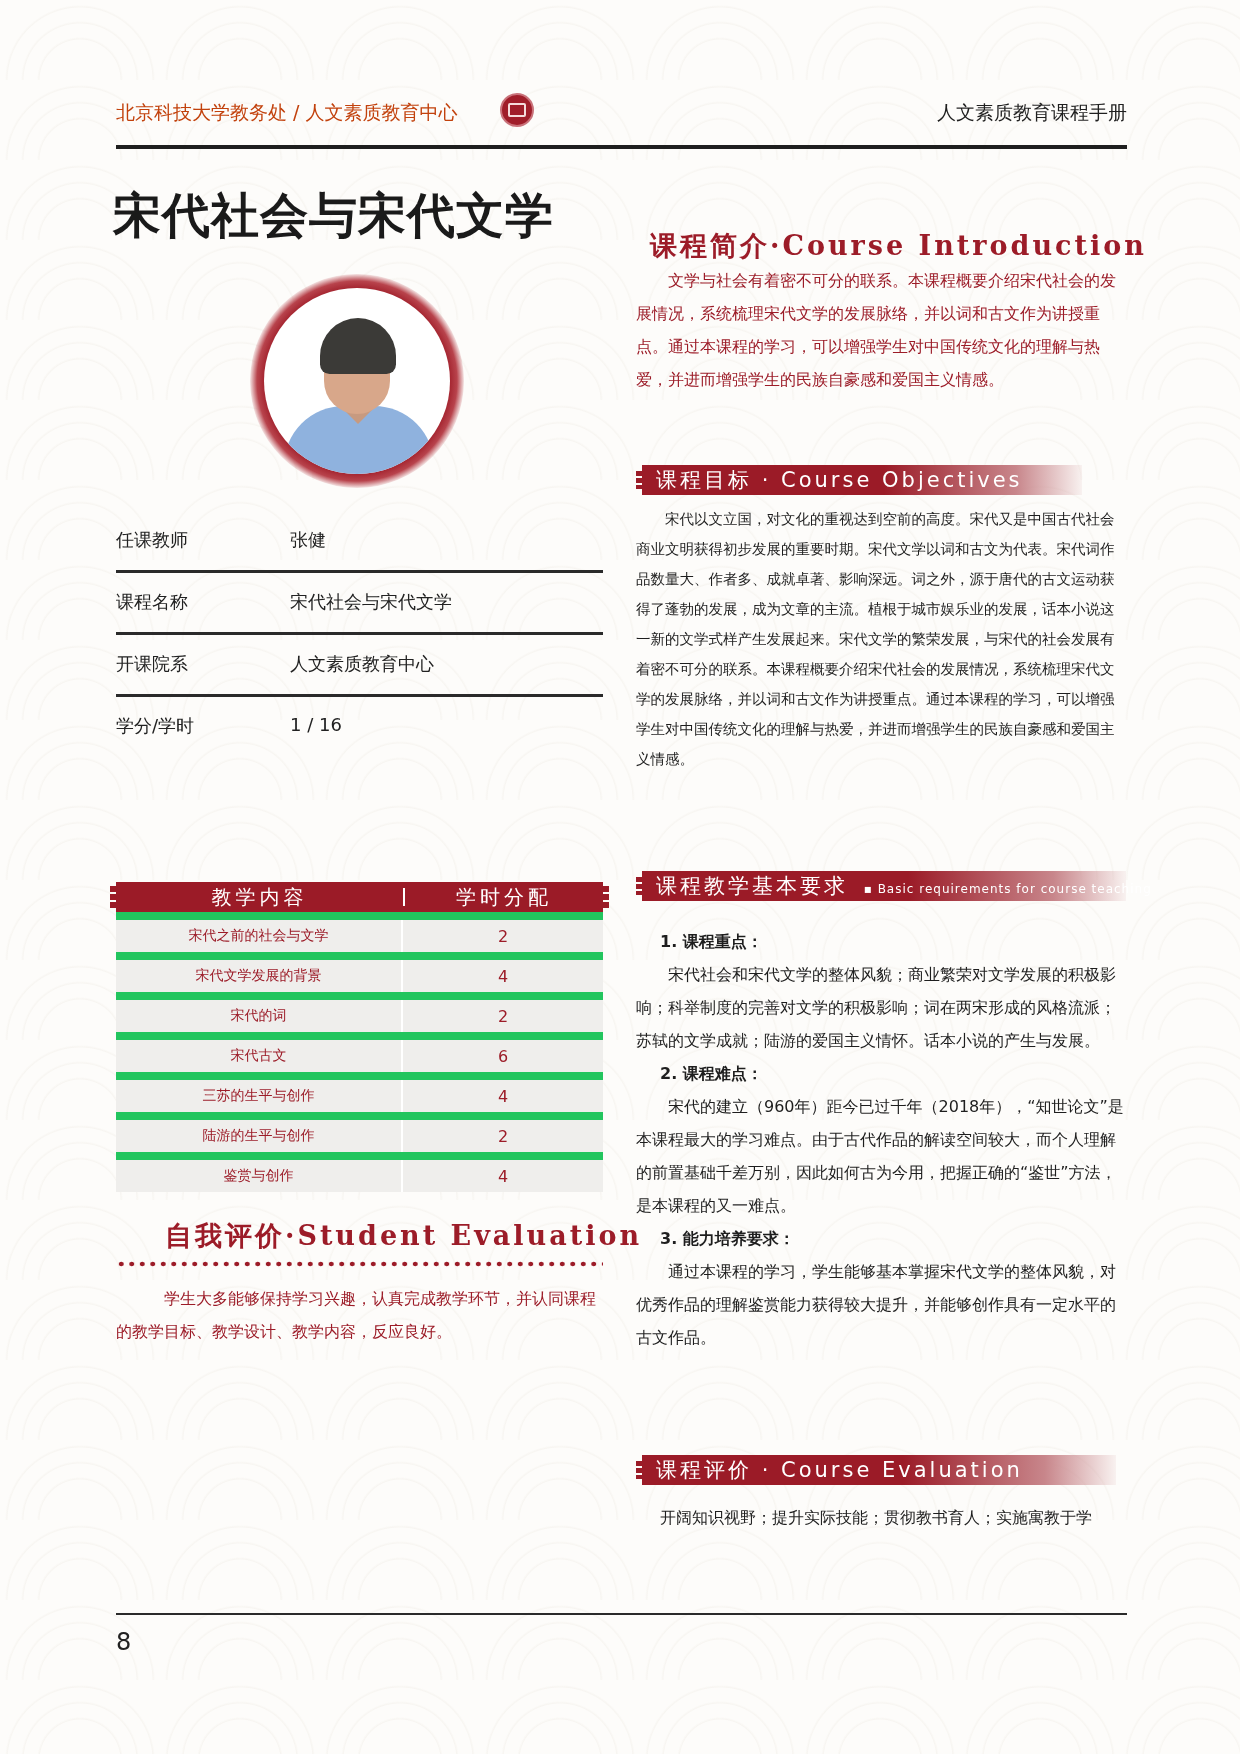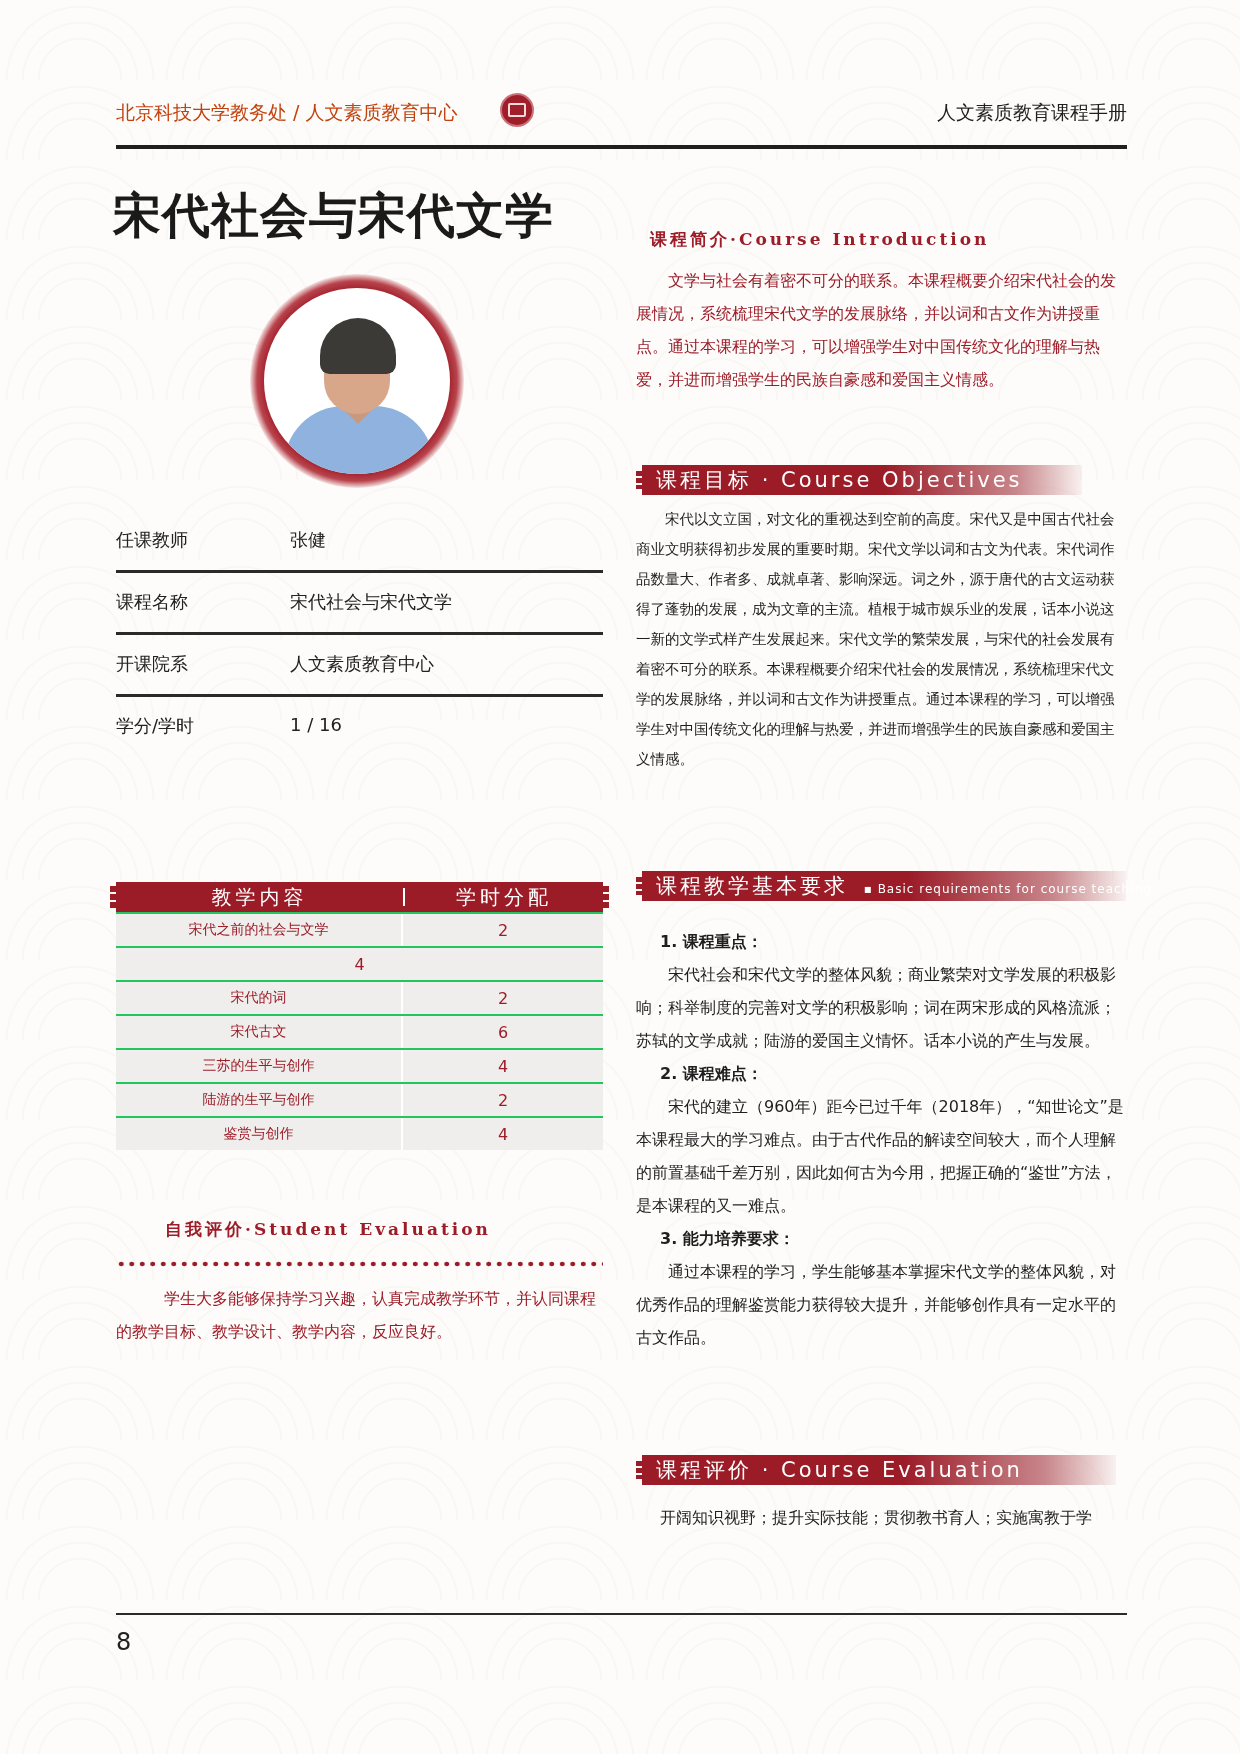--- a/index.html
+++ b/index.html
@@ -23,36 +23,36 @@
     background:radial-gradient(circle, #fff 84px, #a3232e 92px, #b8434c 100px, rgba(255,255,255,0) 108px); }
   .portrait { left:264px; top:288px; width:186px; height:186px; border-radius:50%; background:#fff; overflow:hidden; }
   .face-hair { position:absolute; left:56px; top:30px; width:76px; height:56px; background:#3b3a37; border-radius:40px 40px 10px 10px; }
   .face { position:absolute; left:60px; top:44px; width:66px; height:82px; background:#d8a78a; border-radius:30px 30px 34px 34px; }
   .shirt { position:absolute; left:20px; top:118px; width:150px; height:80px; background:#8fb2de; border-radius:60px 60px 0 0; }
   .collar { position:absolute; left:74px; top:116px; width:40px; height:20px; background:#c79a80; clip-path:polygon(0 0,100% 0,50% 100%); }
   .info-row { left:116px; width:487px; height:60px; border-bottom:3px solid #2a2a2a; font-size:18px; }
   .info-row.last { border-bottom:none; }
   .info-label { position:absolute; left:0; top:18px; color:#222; }
   .info-value { position:absolute; left:174px; top:18px; color:#222; }
-  .sec-head-plain { font-family:"DejaVu Serif","Liberation Serif",serif; font-weight:bold; color:#9c1c28; font-size:17px; letter-spacing:3px; }
+  .sec-head-plain { font-family:"DejaVu Serif","Liberation Serif",serif; font-weight:bold; color:#9c1c28; font-size:27px; letter-spacing:3px; }
   .red-text { color:#9c1c28; font-size:16px; line-height:33px; }
   .para { text-indent:2em; margin:0; }
   .banner { height:30px; background:linear-gradient(90deg,#9b1b27 0%,#9b1b27 55%,#c8868b 85%,rgba(230,200,200,0.2) 100%); color:#fff; font-size:21px; letter-spacing:3px; line-height:30px; padding-left:14px; box-sizing:border-box; white-space:nowrap; }
   .banner::before { content:""; position:absolute; left:-6px; top:6px; width:6px; height:18px; background:repeating-linear-gradient(#9b1b27 0 5px, transparent 5px 7px); }
   .banner .small { font-size:12px; letter-spacing:1px; margin-left:6px; }
   .body-text { font-size:14.5px; line-height:30px; color:#1e1e1e; }
   .body-text2 { font-size:16px; line-height:33px; color:#1e1e1e;margin-top:9px; }
   .table { left:116px; top:882px; width:487px; }
   .t-head { height:30px; background:#9b1b27; color:#fff; font-size:20px; letter-spacing:4px; display:flex; align-items:center; position:relative; }
   .t-head::before, .t-head::after { content:""; position:absolute; top:4px; width:6px; height:22px; background:repeating-linear-gradient(#9b1b27 0 6px, transparent 6px 8px); }
   .t-head::before { left:-6px; } .t-head::after { right:-6px; }
   .t-head .c1 { width:287px; text-align:center; }
   .t-head .sep { width:2px; height:18px; background:#fff; }
   .t-head .c2 { flex:1; text-align:center; }
-  .t-row { height:32px; display:flex; background:#efeeec; border-top:2px solid #22c55e; color:#9c1c28; font-size:14px;text-align:center; }
+  .t-row { height:32px; display:flex; background:#efeeec; border-top:8px solid #22c55e; color:#9c1c28; font-size:14px;text-align:center; }
   .t-row .c1 { width:285px; border-right:2px solid #fff; display:flex; align-items:center; justify-content:center; }
   .t-row .c2 { flex:1; display:flex; align-items:center; justify-content:center; font-size:16px; }
   .dots { left:116px; top:1261px; width:487px; height:6px; background:radial-gradient(circle, #9c1c28 2.2px, transparent 2.6px); background-size:10.5px 6px; }
   .footer-rule { left:116px; top:1613px; width:1011px; height:2px; background:#2a2a2a; }
   .page-num { left:116px; top:1628px; font-size:24px; color:#222; }
 </style>
 </head>
 <body>
 
 <div class="abs header-left">北京科技大学教务处 / 人文素质教育中心</div>
@@ -93,20 +93,21 @@
   <div class="t-head">
     <span class="c1">教学内容</span>
     <span class="sep"></span>
     <span class="c2">学时分配</span>
   </div>
   <div class="t-row">
       <span class="c1">宋代之前的社会与文学</span>
       <span class="c2">2</span>
     </div>
   <div class="t-row">
+      <span class="c1">宋代文学发展的背景</span>
       <span class="c2">4</span>
     </div>
   <div class="t-row">
       <span class="c1">宋代的词</span>
       <span class="c2">2</span>
     </div>
   <div class="t-row">
       <span class="c1">宋代古文</span>
       <span class="c2">6</span>
     </div>

